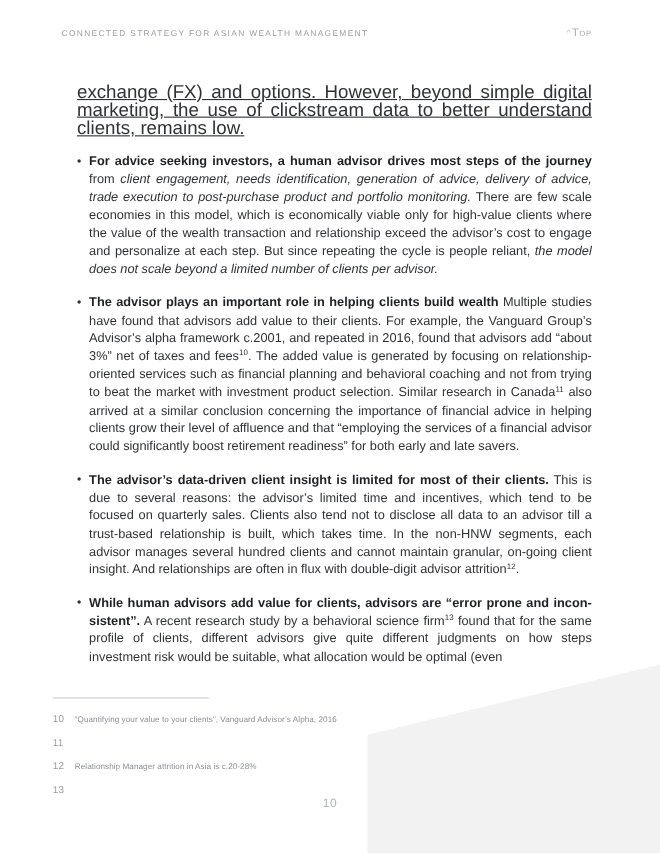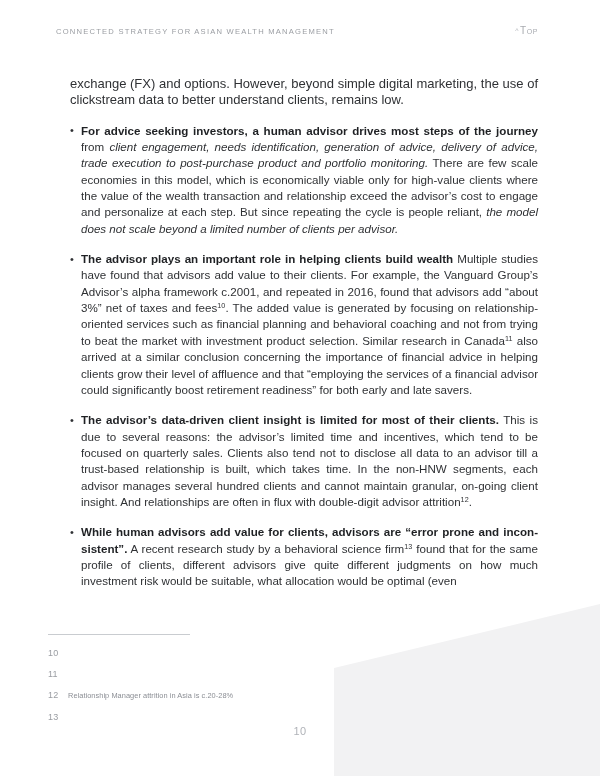--- a/index.html
+++ b/index.html
@@ -75,27 +75,28 @@
 
   
   .content {
     position: absolute;
     left: 70px;
     top: 76px;
     width: 468px;
     z-index: 2;
   }
   .para {
-    font-size: 13px;
+    font-size: 17px;
     line-height: 16.35px;
     text-align: justify;
     text-justify: inter-word;
     margin: 0;
     color: #2f3134;
     hyphens: none;
+    text-decoration: underline;
   }
   .para.lead {
     margin-bottom: 14px;
   }
 
   .bullet-list {
     list-style: none;
     margin: 0;
     padding: 0;
   }
@@ -212,31 +213,32 @@
 
     <li class="bullet-item">
       <span class="lede">The advisor plays an important role in helping clients build wealth</span><span> Multiple studies have found that advisors add value to their clients. For example, the Vanguard Group’s Advisor’s alpha framework c.2001, and repeated in 2016, found that advisors add “about 3%” net of taxes and fees</span><sup>10</sup><span>. The added value is generated by focusing on relationship-oriented services such as financial planning and behavioral coaching and not from trying to beat the market with investment product selection. Similar research in Canada</span><sup>11</sup><span> also arrived at a similar conclusion concerning the importance of financial advice in helping clients grow their level of affluence and that “employing the services of a financial advisor could significantly boost retirement readiness” for both early and late savers.</span>
     </li>
 
     <li class="bullet-item">
       <span class="lede">The advisor’s data-driven client insight is limited for most of their clients.</span><span> This is due to several reasons: the advisor’s limited time and incentives, which tend to be focused on quarterly sales. Clients also tend not to disclose all data to an advisor till a trust-based relationship is built, which takes time. In the non-HNW segments, each advisor manages several hundred clients and cannot maintain granular, on-going client insight. And relationships are often in flux with double-digit advisor attrition</span><sup>12</sup><span>.</span>
     </li>
 
     <li class="bullet-item">
-      <span class="lede">While human advisors add value for clients, advisors are “error prone and incon-sistent”.</span><span> A recent research study by a behavioral science firm</span><sup>13</sup><span> found that for the same profile of clients, different advisors give quite different judgments on how much investment risk would be suitable, what allocation would be optimal (even</span>
+      <span class="lede">While human advisors add value for clients, advisors are “error prone and incon-sistent”.</span><span> A recent research study by a behavioral science firm</span><sup>13</sup><span> found that for the same profile of clients, different advisors give quite different judgments on how steps investment risk would be suitable, what allocation would be optimal (even</span>
     </li>
 
   </ul>
 </div>
 
 <div class="footnotes">
   <hr class="footnote-rule" style="background: rgb(201, 204, 208);">
 
   <div class="footnote">
     <span class="footnote-num">10</span>
+    <span class="footnote-text">“Quantifying your value to your clients”, Vanguard Advisor’s Alpha, 2016</span>
   </div>
 
   <div class="footnote">
     <span class="footnote-num">11</span>
   </div>
 
   <div class="footnote">
     <span class="footnote-num">12</span>
     <span class="footnote-text">Relationship Manager attrition in Asia is c.20-28%</span>
   </div>

